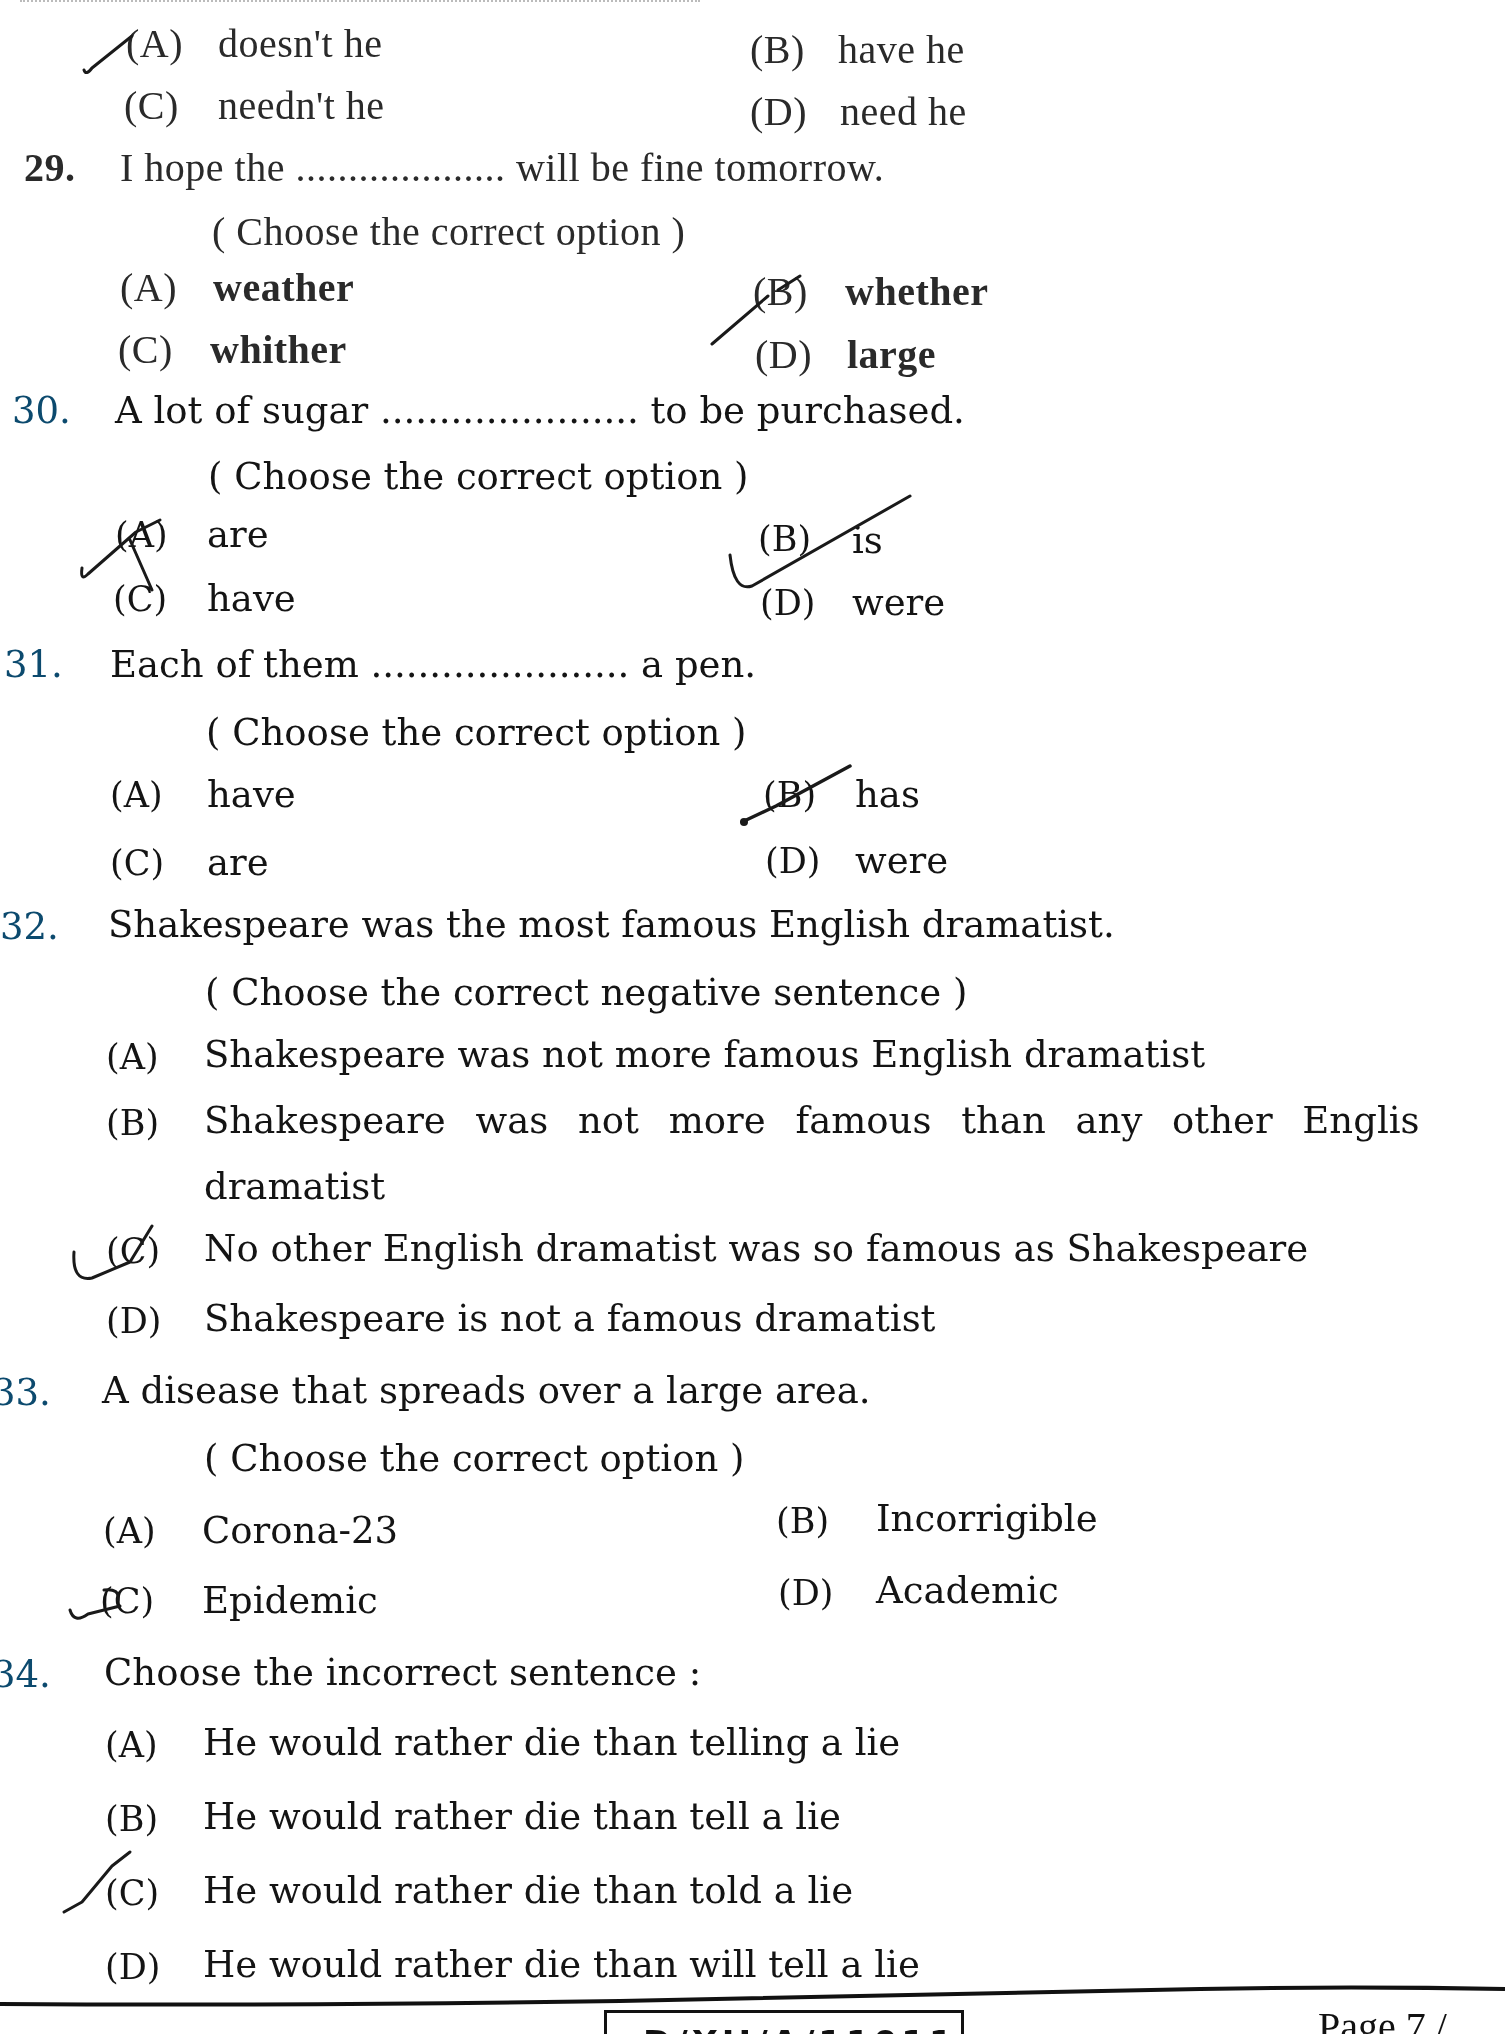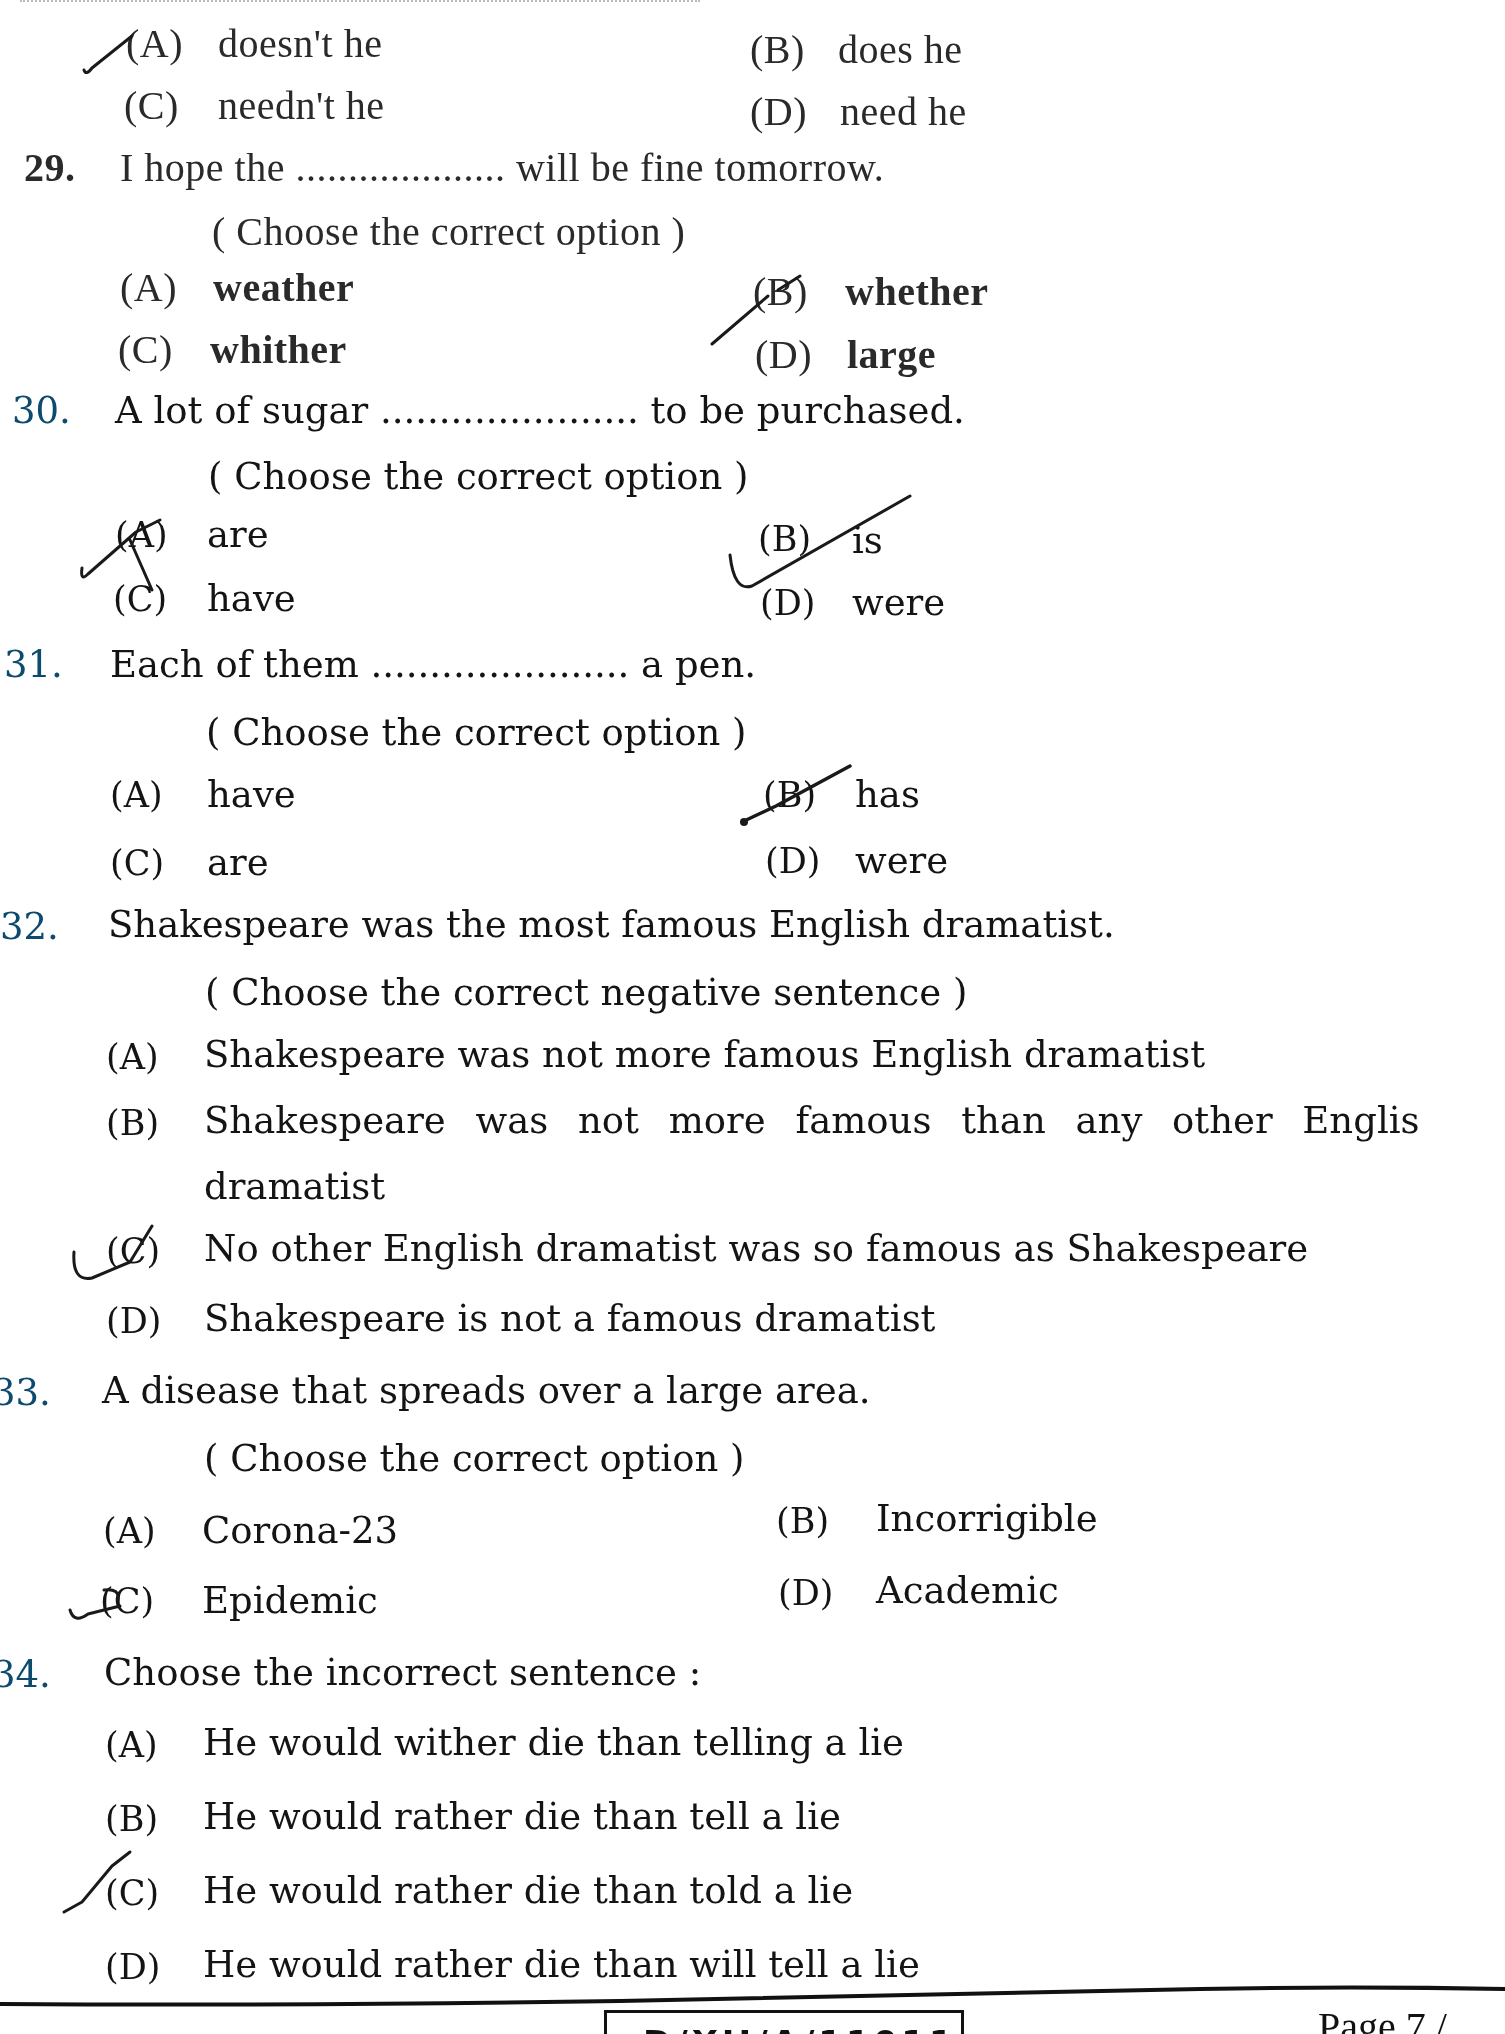--- a/index.html
+++ b/index.html
@@ -32,21 +32,21 @@
 <body>
 
 <div class="page">
 
   <div style="position:absolute;left:20px;top:0;width:680px;height:4px;border-top:2px dotted #bbb;"></div>
 
   <div>
     <span class="t light" style="left:126px;top:24px;">(A)</span>
     <span class="t light" style="left:218px;top:24px;">doesn't he</span>
     <span class="t light" style="left:750px;top:30px;">(B)</span>
-    <span class="t light" style="left:838px;top:30px;">does he</span>
+    <span class="t light" style="left:838px;top:30px;">have he</span>
     <span class="t light" style="left:124px;top:86px;">(C)</span>
     <span class="t light" style="left:218px;top:86px;">needn't he</span>
     <span class="t light" style="left:750px;top:92px;">(D)</span>
     <span class="t light" style="left:840px;top:92px;">need he</span>
   </div>
 
   <div>
     <span class="t light" style="left:24px;top:148px;font-weight:bold;">29.</span>
     <span class="t light" style="left:120px;top:148px;">I hope the .................... will be fine tomorrow.</span>
     <span class="t light" style="left:212px;top:212px;">( Choose the correct option )</span>
@@ -114,21 +114,21 @@
     <span class="t lbl" style="left:100px;top:1584px;">(C)</span>
     <span class="t bold" style="left:202px;top:1582px;">Epidemic</span>
     <span class="t lbl" style="left:778px;top:1576px;">(D)</span>
     <span class="t bold" style="left:876px;top:1572px;">Academic</span>
   </div>
 
   <div>
     <span class="t qnum" style="left:-8px;top:1656px;">34.</span>
     <span class="t bold" style="left:104px;top:1654px;">Choose the incorrect sentence :</span>
     <span class="t lbl" style="left:105px;top:1728px;">(A)</span>
-    <span class="t bold" style="left:203px;top:1724px;">He would wither die than telling a lie</span>
+    <span class="t bold" style="left:203px;top:1724px;">He would rather die than telling a lie</span>
     <span class="t lbl" style="left:105px;top:1802px;">(B)</span>
     <span class="t bold" style="left:203px;top:1798px;">He would rather die than tell a lie</span>
     <span class="t lbl" style="left:105px;top:1876px;">(C)</span>
     <span class="t bold" style="left:203px;top:1872px;">He would rather die than told a lie</span>
     <span class="t lbl" style="left:105px;top:1950px;">(D)</span>
     <span class="t bold" style="left:203px;top:1946px;">He would rather die than will tell a lie</span>
   </div>
 
   <svg class="marks" viewBox="0 0 1505 2034">
     <g fill="none" stroke="#1a1a1a" stroke-width="3" stroke-linecap="round" stroke-linejoin="round">

